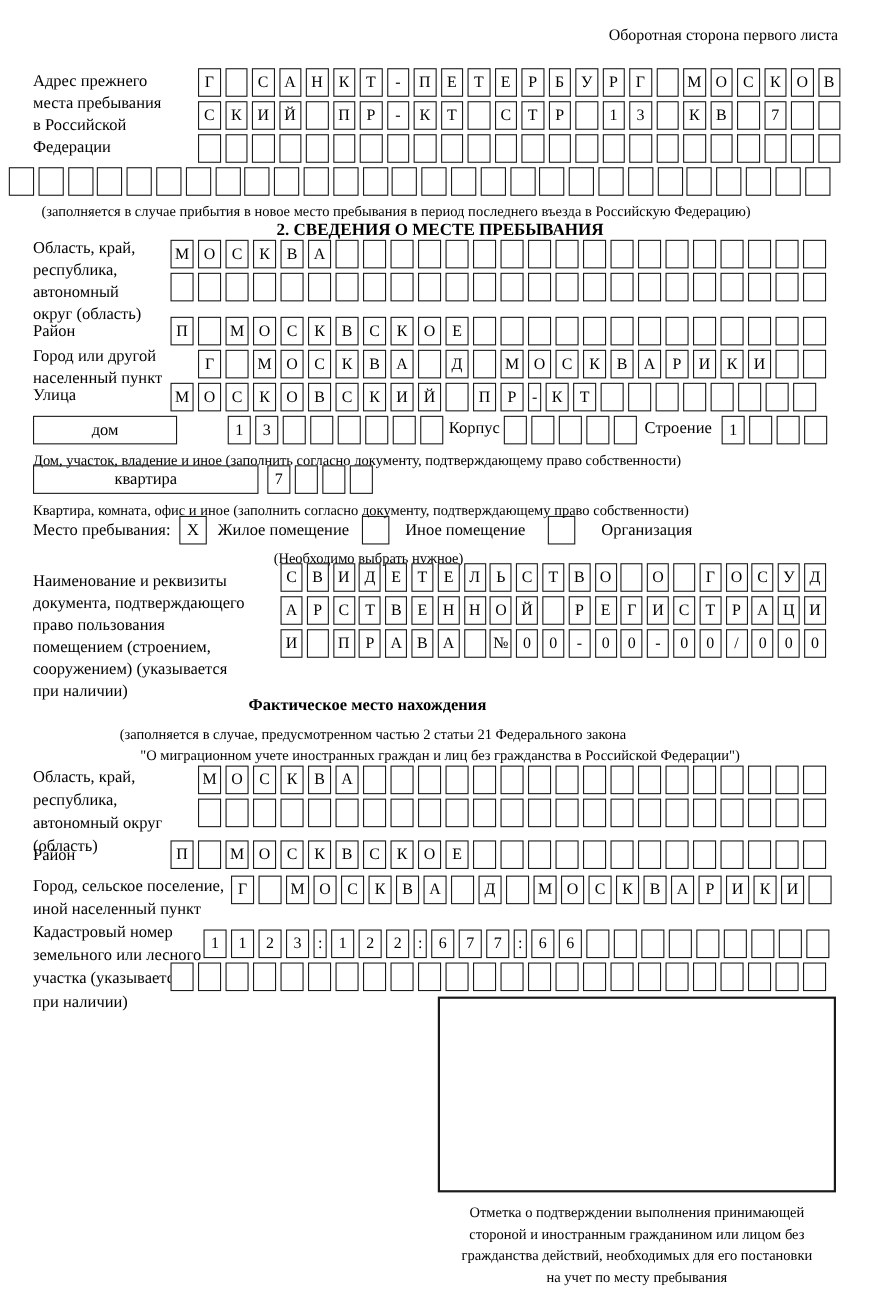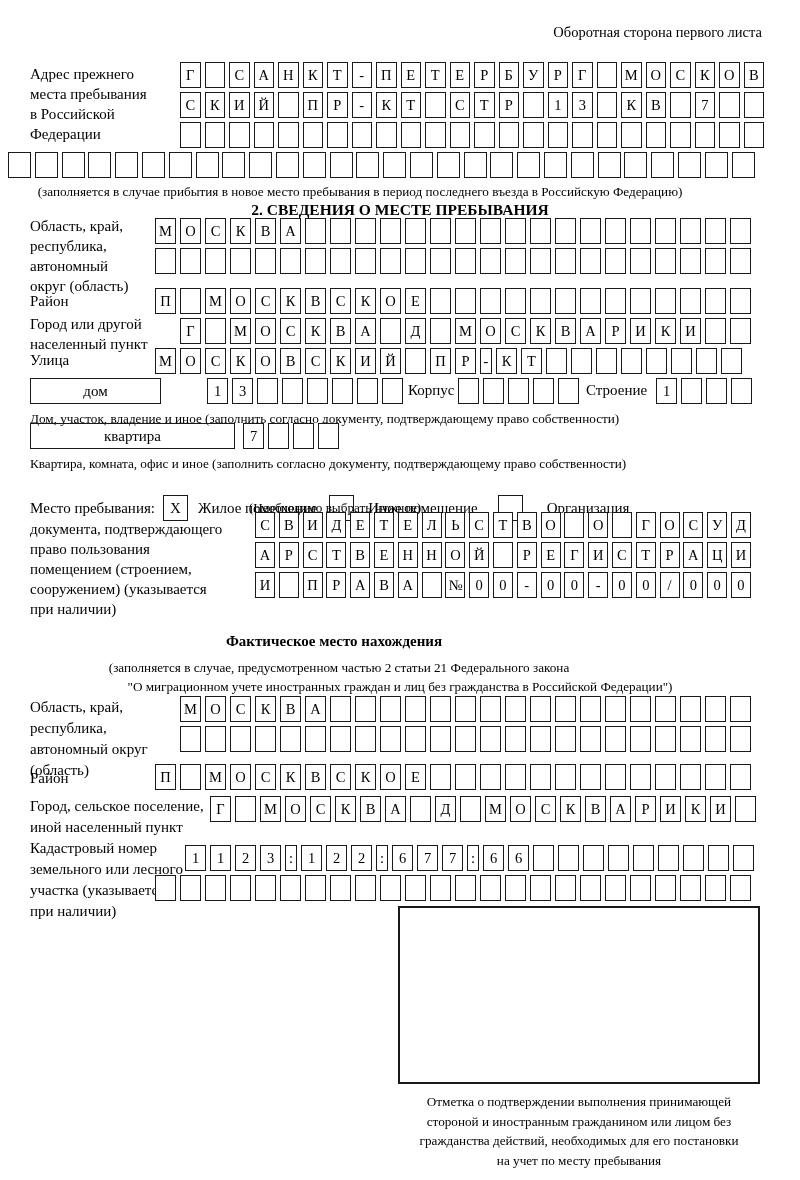--- a/index.html
+++ b/index.html
@@ -47,21 +47,21 @@
   #dom-box{left:30px;top:378px;width:131px}
   #dom-cells{left:207px;top:378px}
   #lb-korpus{left:408px;top:382px}
   #korpus-cells{left:458px;top:378px}
   #lb-stroenie{left:586px;top:382px}
   #stroenie-cells{left:656px;top:378px}
   #house-note{left:30px;top:409px;text-align:center;white-space:nowrap}
   #kv-box{left:30px;top:423px;width:205px}
   #kv-cells{left:243px;top:423px}
   #kv-note{left:30px;top:454px;text-align:center;white-space:nowrap}
-  #stay{left:30px;top:495px}
+  #stay{left:30px;top:469px}
   #stay-note{left:30px;top:498px;width:610px}
   #lb-doc{left:30px;top:519px}
   #doc1{left:255px;top:512px}
   #doc2{left:255px;top:542px}
   #doc3{left:255px;top:572px}
   #fact-title{left:0;top:633px;width:668px;font-size:15px}
   #fact-note1{left:0;top:658px;width:678px}
   #fact-note2{left:0;top:677px;width:800px}
   #lb-freg{left:30px;top:697px;line-height:21px}
   #freg1{left:180px;top:696px}
@@ -391,20 +391,21 @@
     <span class="checkbox ml8">X</span>
     <span class="ml10">Жилое помещение</span>
     <span class="checkbox ml12"></span>
     <span class="ml14">Иное помещение</span>
     <span class="checkbox ml20"></span>
     <span class="ml24">Организация</span>
   </div>
   <div class="note" id="stay-note">(Необходимо выбрать нужное)</div>
 
   <div class="lbl" id="lb-doc">
+      <div class="ln">Наименование и реквизиты</div>
       <div class="ln">документа, подтверждающего</div>
       <div class="ln">право пользования</div>
       <div class="ln">помещением (строением,</div>
       <div class="ln">сооружением) (указывается</div>
       <div class="ln">при наличии)</div>
     </div>
   <div class="cells doc" id="doc1">
       <div class="cell">С</div>
       <div class="cell">В</div>
       <div class="cell">И</div>

